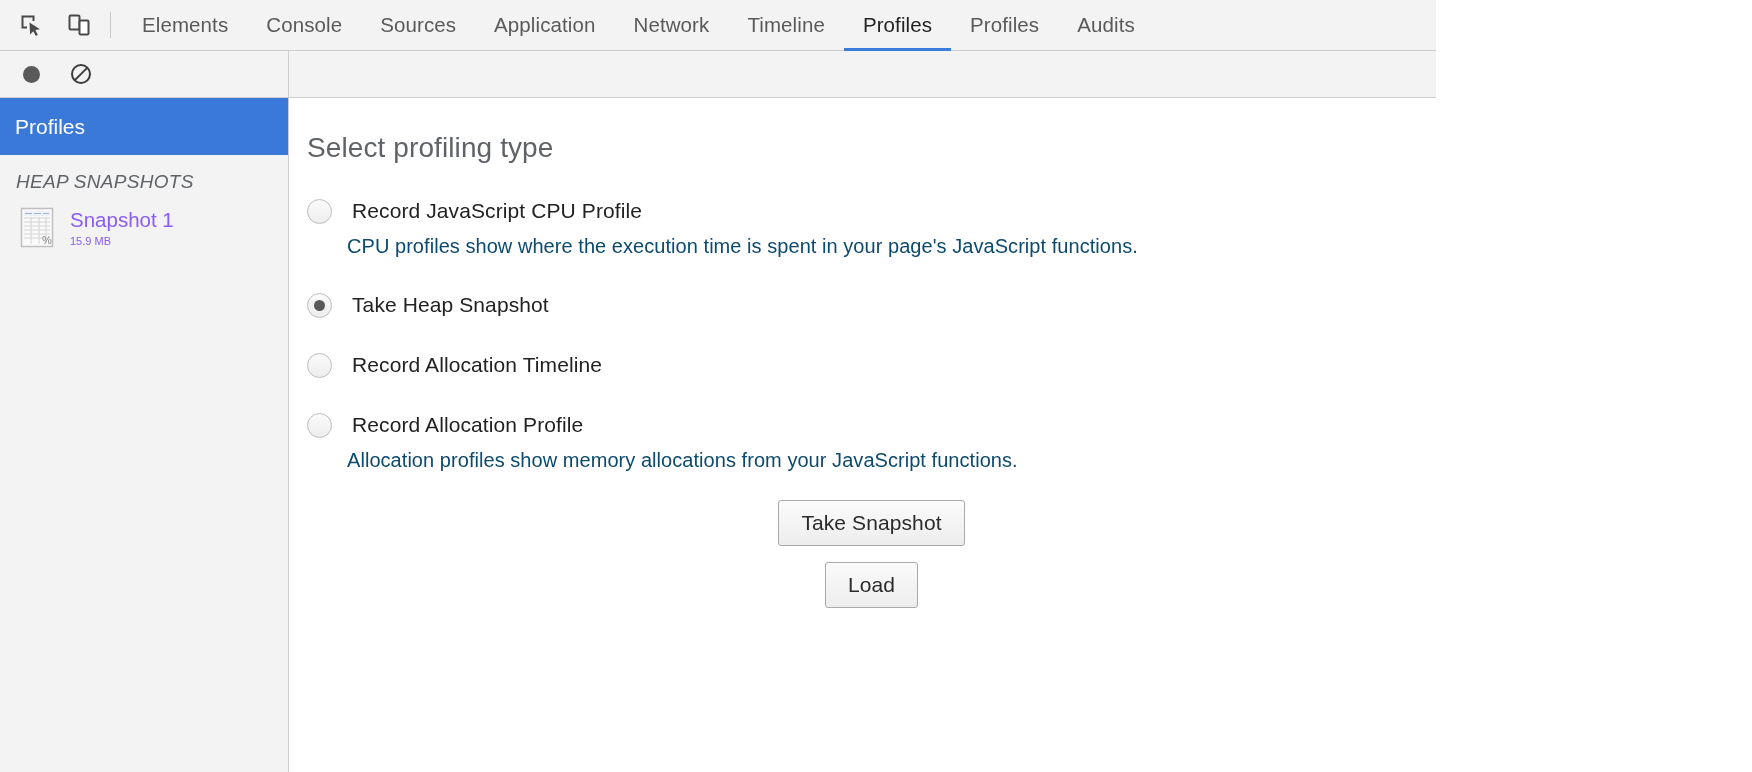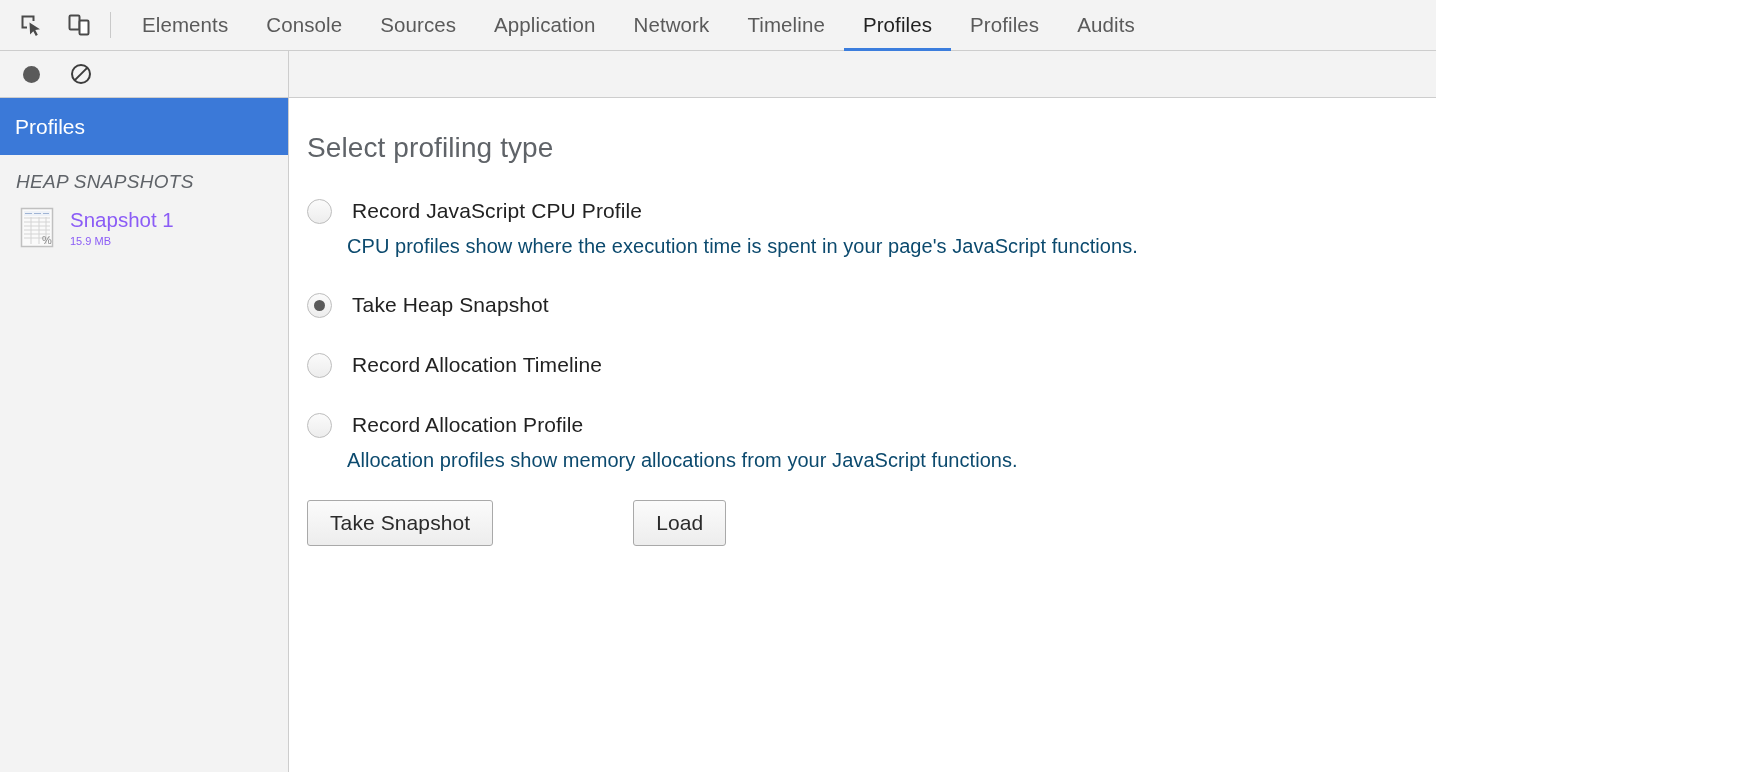--- a/index.html
+++ b/index.html
@@ -239,20 +239,21 @@
     font-size: 20px;
     color: #0c4a6e;
     margin: 11px 0 0 40px;
     letter-spacing: 0.05px;
   }
   .buttons-row {
     display: flex;
     align-items: center;
     margin-top: 28px;
     gap: 8px;
+    flex-direction: column;
   }
   .dt-button {
     font-family: "Liberation Sans", sans-serif;
     font-size: 21px;
     color: #2b2b2b;
     background: linear-gradient(to bottom, #fbfbfb 0%, #ededed 100%);
     border: 1px solid #a9a9a9;
     border-radius: 3px;
     padding: 10px 22px;
     cursor: pointer;

